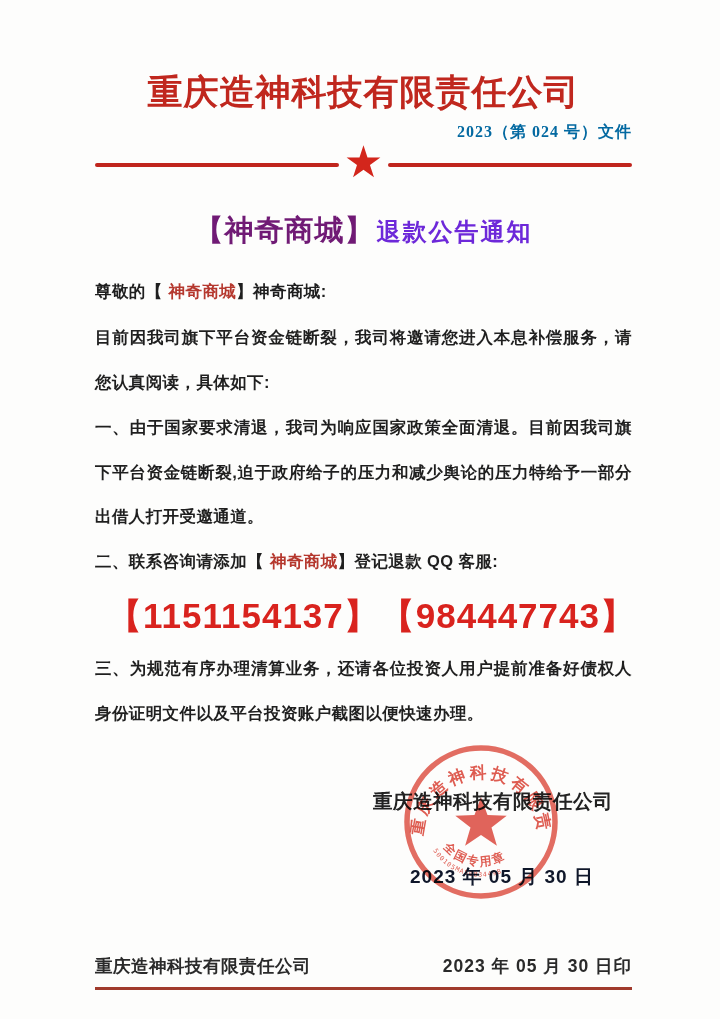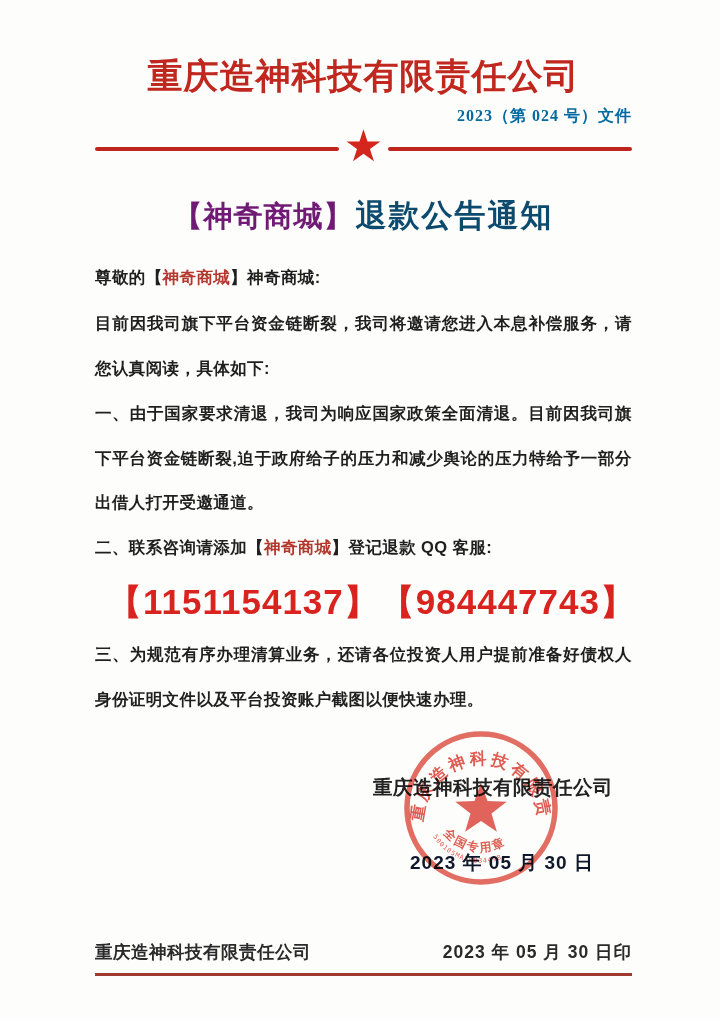--- a/index.html
+++ b/index.html
@@ -6,21 +6,21 @@
   html, body { background: #fdfdfc; }
   body {
     width: 720px; height: 1019px;
     font-family: "Liberation Sans", sans-serif;
     color: #1f1f1f;
     overflow: hidden;
   }
   .doc {
     width: 720px; height: 1019px;
     background: #fdfdfc;
-    padding: 56px 88px 0 95px;
+    padding: 72px 88px 0 95px;
     position: relative;
   }
   
   .letterhead-name {
     text-align: center;
     font-family: "Liberation Serif", "DejaVu Serif", serif;
     font-weight: 700;
     font-size: 35px;
     letter-spacing: 1px;
     color: #c0271e;
@@ -59,40 +59,41 @@
     margin-top: 26px;
     white-space: nowrap;
   }
   .notice-title .brand {
     color: #701a75;
     font-weight: 800;
     font-size: 29px;
     letter-spacing: 1px;
   }
   .notice-title .rest {
-    color: #0c4a6e;
-    font-weight: 600;
-    font-size: 31px;
+    color: #6d28d9;
+    font-weight: 600;
+    font-size: 24px;
     letter-spacing: 2px;
     margin-left: 2px;
   }
   
   .body-text { margin-top: 18px; }
   .para {
     font-size: 16.5px;
     font-weight: 700;
     line-height: 2.72;
     text-align: justify;
     color: #1f1f1f;
     letter-spacing: 0.4px;
   }
   .para .red-brand {
     color: #b5382e;
     font-family: "Liberation Serif", "DejaVu Serif", serif;
     font-weight: 600;
+    margin-left: 6px;
   }
   .qq-row {
     display: flex;
     justify-content: space-between;
     padding: 0 10px 0 4px;
     margin: 8px 0 6px 8px;
   }
   .qq-number {
     color: #d9231e;
     font-weight: 800;

